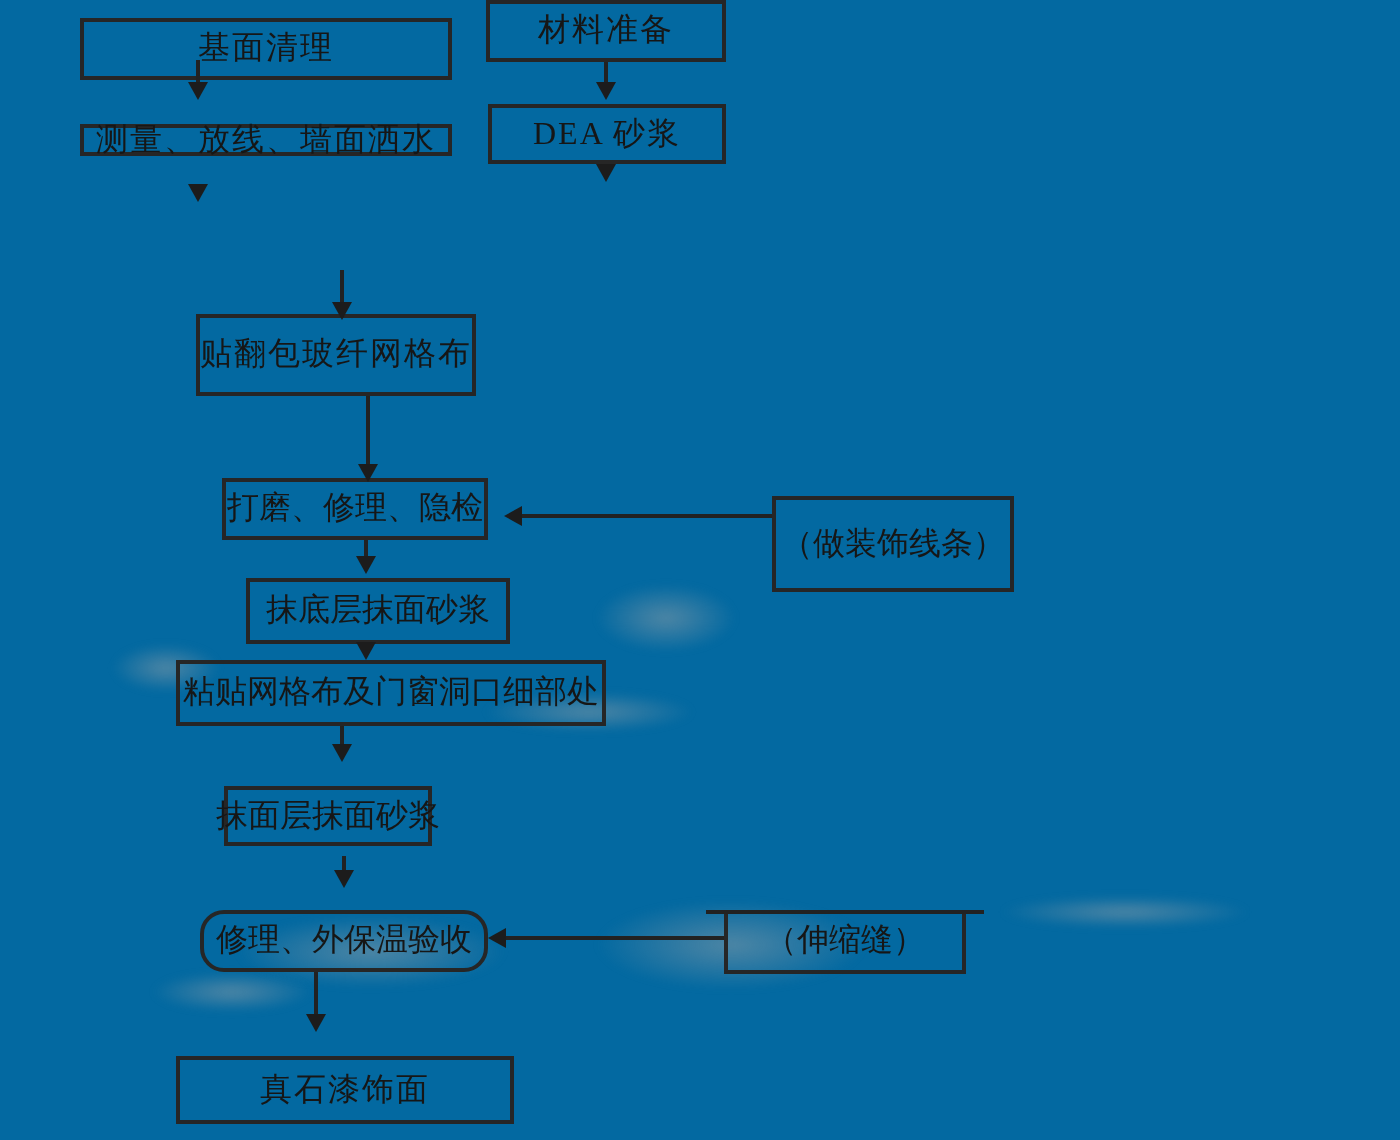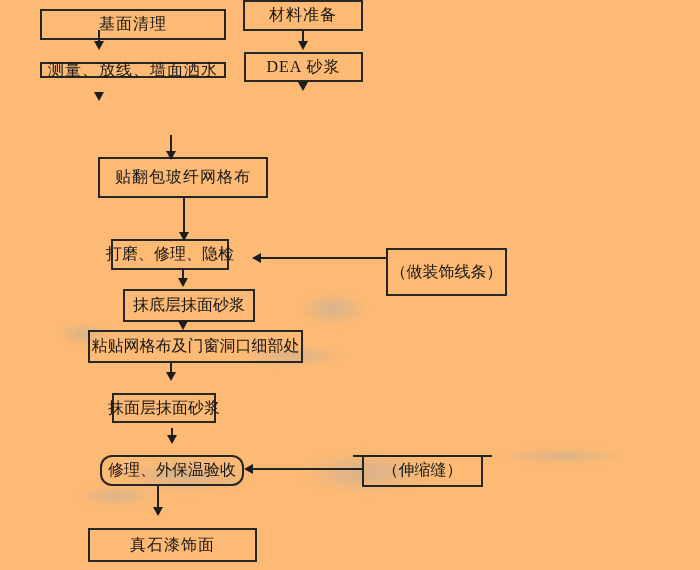--- a/index.html
+++ b/index.html
@@ -1,18 +1,18 @@
 <!DOCTYPE html>
 <html><head>
 <meta charset="utf-8">
 <style>
   html,body { margin:0; padding:0; background:#ffffff; }
   #canvas {
     position:relative; width:700px; height:570px; overflow:hidden;
-    background:#fdba74;
+    background:#0369a1;
     font-family:"Liberation Serif","DejaVu Serif",serif;
   }
   .node {
     position:absolute; box-sizing:border-box;
     border:2px solid #262626; background:transparent;
     display:flex; align-items:center; justify-content:center;
     font-size:16px; color:#161616; white-space:nowrap;
     letter-spacing:1px;
   }
   .node.align-left { justify-content:flex-start; padding-left:17px; }
@@ -34,22 +34,22 @@
     background:radial-gradient(closest-side, rgba(170,170,170,0.45), rgba(255,255,255,0));
     filter:blur(2px); pointer-events:none;
   }
 
   
   #n-base        { left:40px;  top:9px;   width:186px; height:31px; }
   #n-material    { left:243px; top:0px;   width:120px; height:31px; }
   #n-measure     { left:40px;  top:62px;  width:186px; height:16px; }
   #n-dea         { left:244px; top:52px;  width:119px; height:30px; }
   #n-insulation  { left:98px;  top:104px; width:215px; height:32px; }
-  #n-meshwrap    { left:98px;  top:157px; width:170px; height:41px; }
-  #n-grind       { left:111px; top:239px; width:118px; height:31px; }
+  #n-meshwrap    { left:98px;  top:157px; width:140px; height:41px; }
+  #n-grind       { left:111px; top:239px; width:133px; height:31px; }
   #n-moulding    { left:386px; top:248px; width:121px; height:48px; }
   #n-basecoat    { left:123px; top:289px; width:132px; height:33px; }
   #n-meshdetail  { left:88px;  top:330px; width:215px; height:33px; }
   #n-finishcoat  { left:112px; top:393px; width:104px; height:30px; }
   #n-repair      { left:100px; top:455px; width:144px; height:31px;border-radius:12px; }
   #n-expansion   { left:362px; top:455px; width:121px; height:32px; border-top:none; }
   #n-stonepaint  { left:88px;  top:528px; width:169px; height:34px; }
 
   
   #l-expansion-top { left:353px; top:455px; width:139px; }

